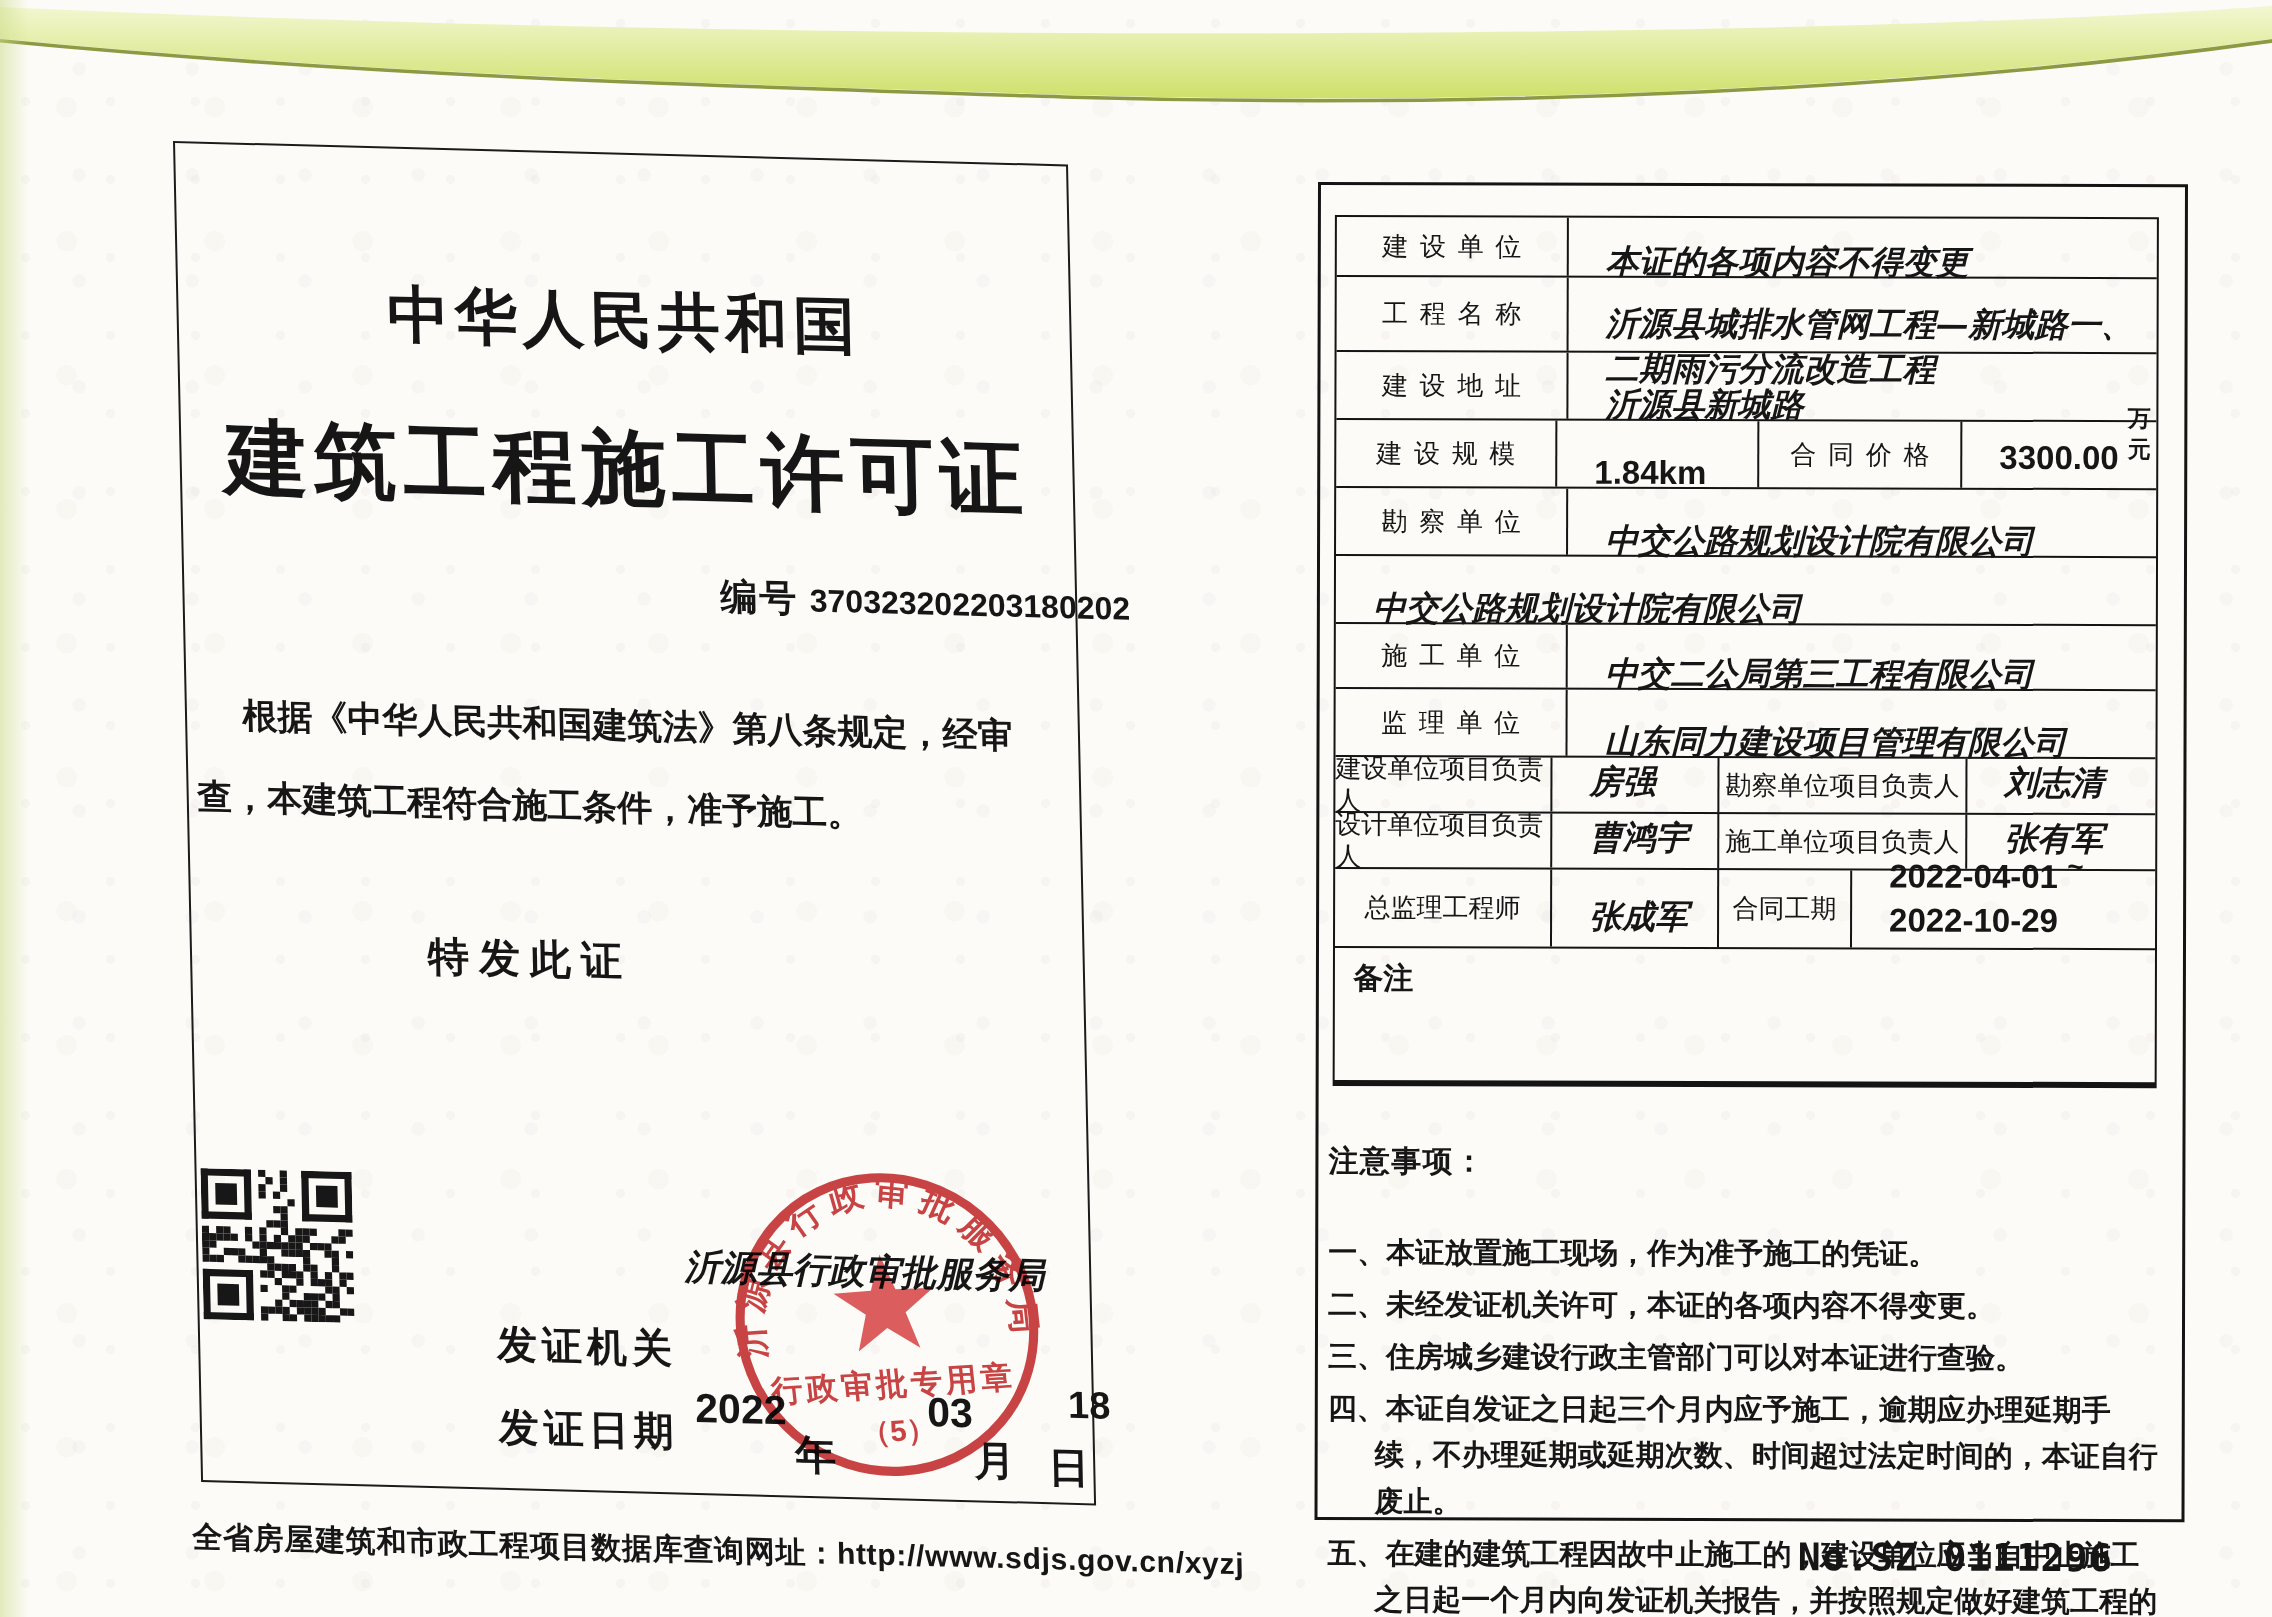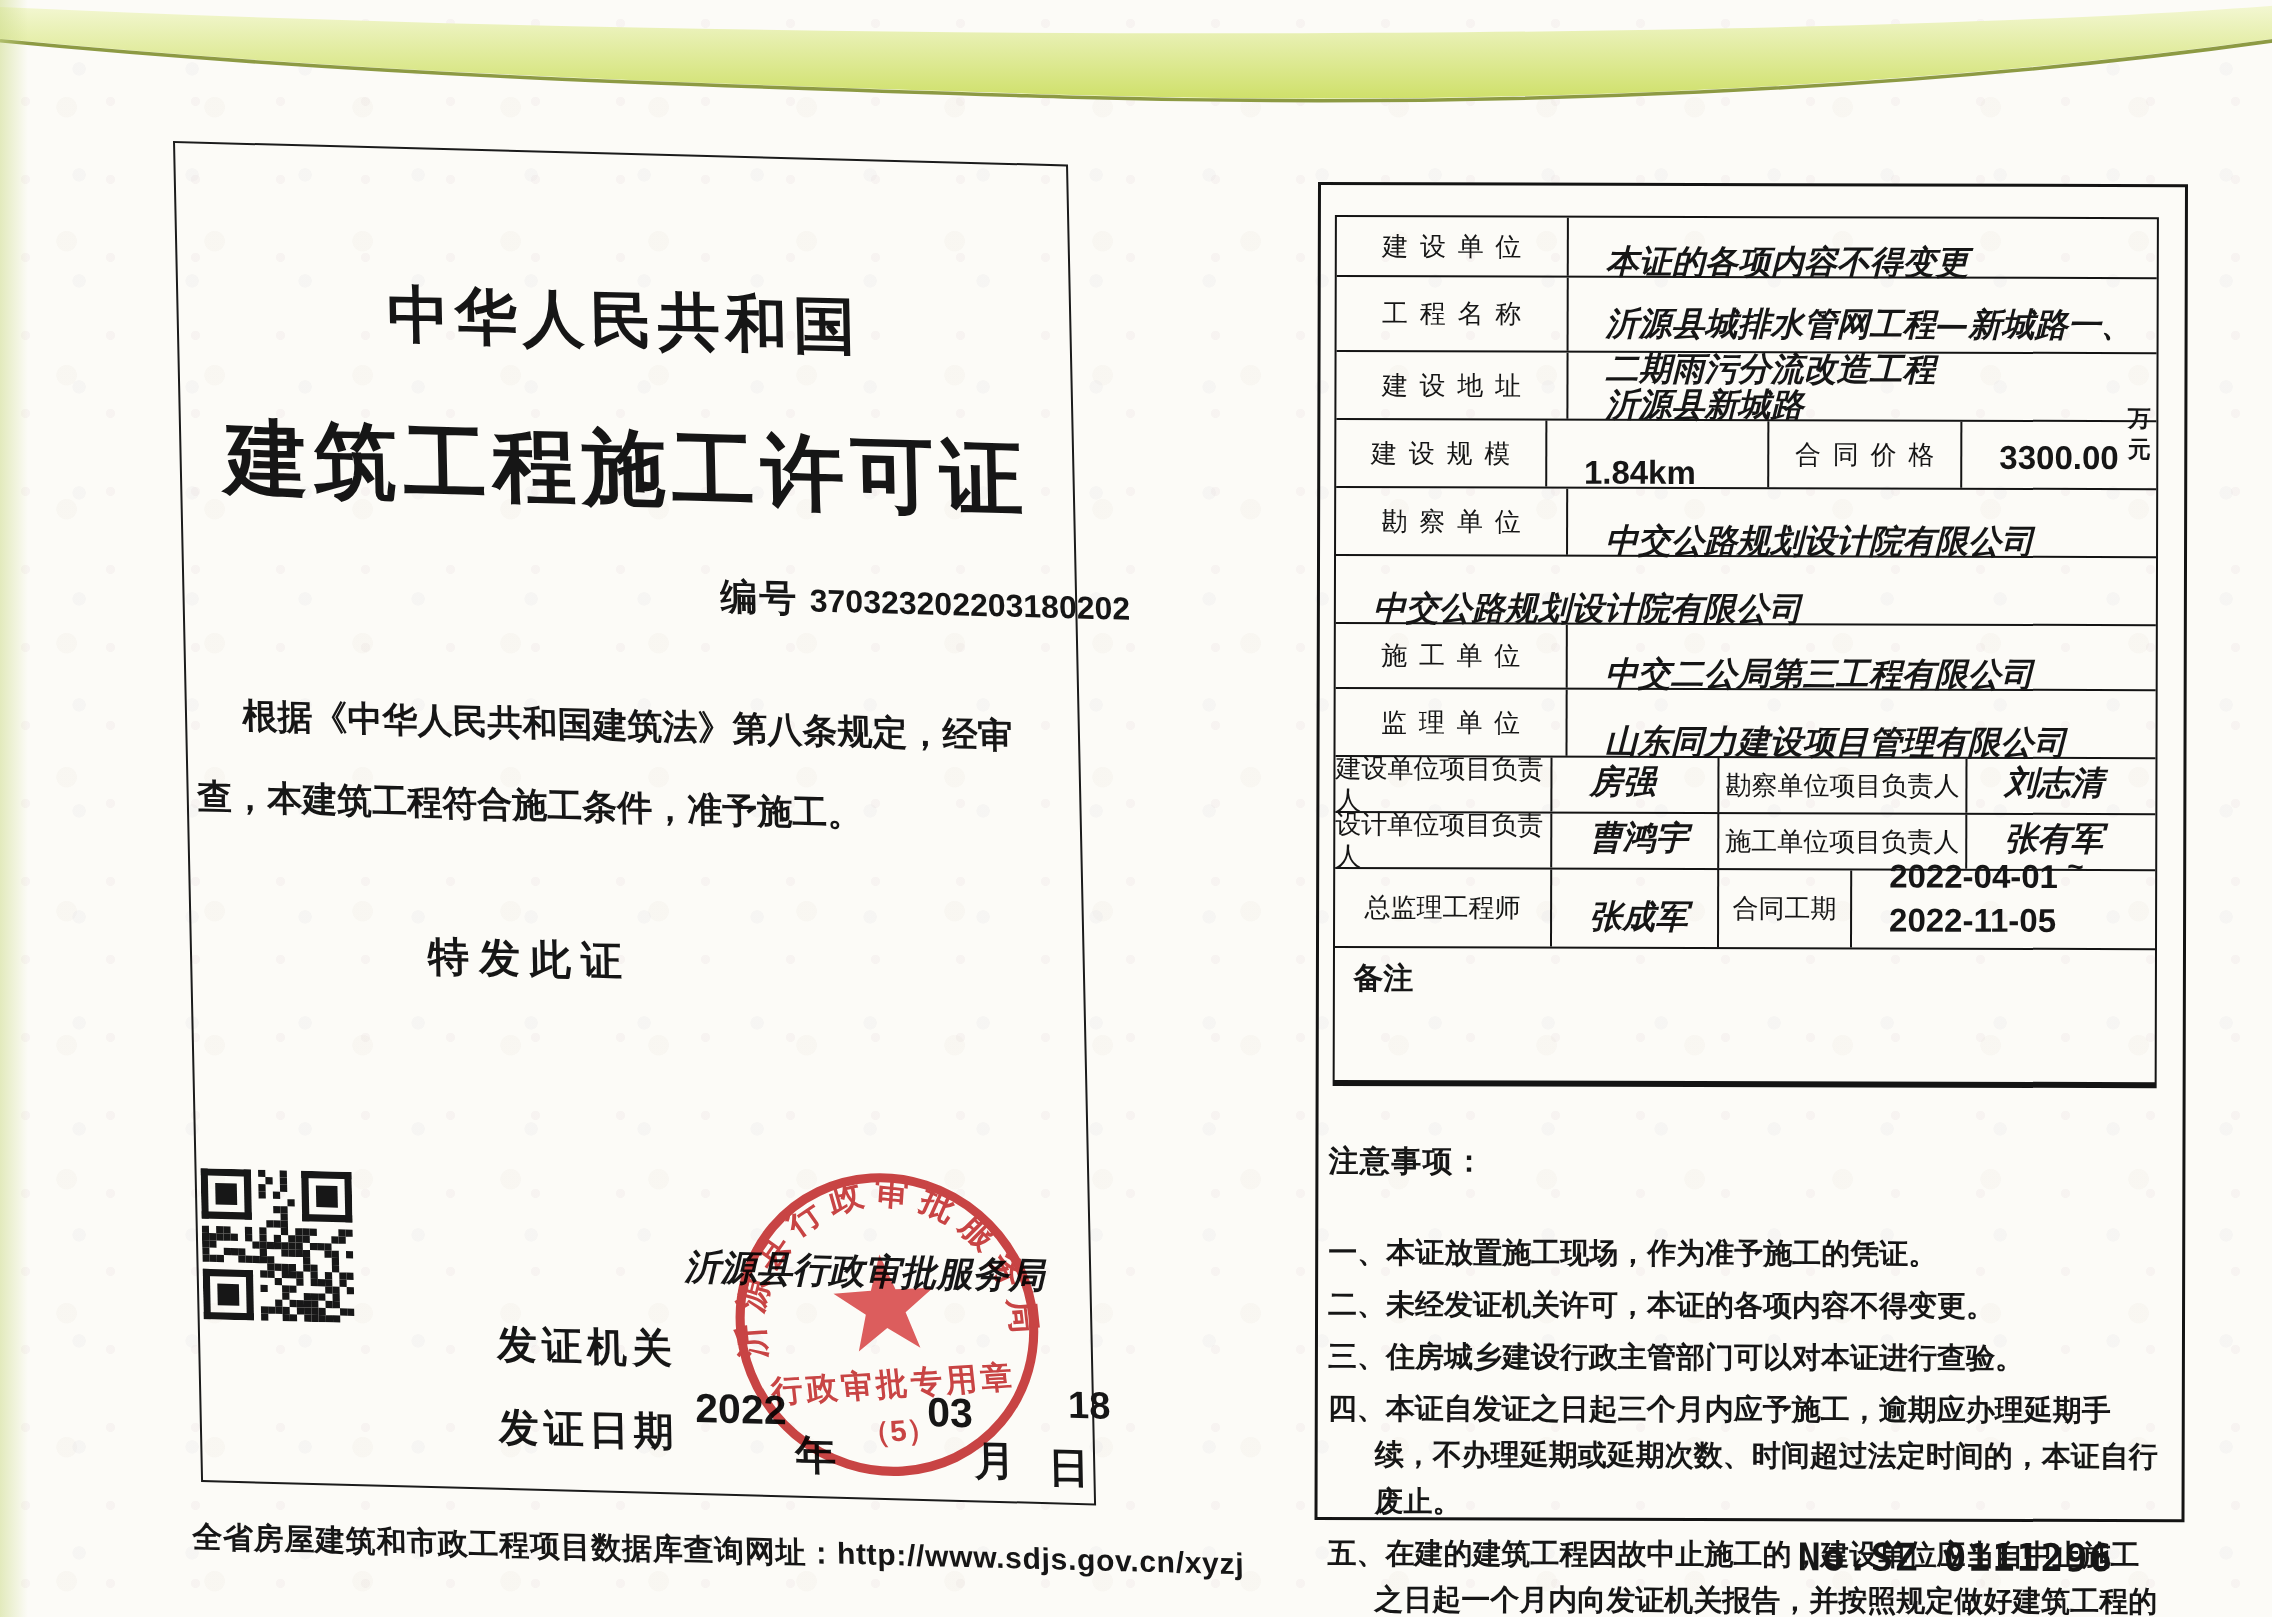--- a/index.html
+++ b/index.html
@@ -113,21 +113,21 @@
     align-items:center; justify-content:center;
     font-size:26px; font-weight:400; text-align:left; line-height:1.25;
   }
   .cell.lab.sp { letter-spacing:0.45em; text-indent:0.45em; }
   .cell.val {
     flex:1; align-items:flex-end; padding:0 5.6px 7px 37px;
     font-size:33px; font-weight:800; font-style:italic;
     font-family:"DejaVu Serif", serif; line-height:1.35;
   }
   .cell.num { font-style:normal; font-family:"Liberation Sans",sans-serif; font-weight:900; }
-  .w326{width:230px;} .w281{width:222px;} .w302{width:213px;}
+  .w326{width:230px;} .w281{width:202px;} .w302{width:213px;}
   .w305{width:215px;} .w237{width:167px;} .w351{width:248px;} .w188{width:133px;}
   .spill { position:relative; top:24px; z-index:2; }
   .drop  { position:relative; top:15.5px; z-index:2; }
   .price-val { align-items:flex-end; padding-left:27px; }
   .price-unit { font-size:23px; font-style:normal; font-weight:800; position:relative; top:-15.5px; margin-left:9px; font-family:"Liberation Sans",sans-serif;}
   .period { padding:4.2px 2.8px 0 12.7px; font-size:31px; line-height:1.45; align-items:flex-start; }
   .period .tilde { font-size:28px; vertical-align:super; }
   .remark-cell { padding:10px 0 0 18.4px; font-size:30px; font-weight:800; align-items:flex-start; }
   .names { padding-left:25.4px; padding-bottom:10px;text-align:right; }
 
@@ -441,21 +441,21 @@
         <div class="trow" style="height:79px">
           <div class="cell lab w305">总监理工程师</div>
           <div class="cell val names w237" style="flex:none">
               <span>张成军</span>
             </div>
           <div class="cell lab w188">合同工期</div>
           <div class="cell val num period">
             <span class="spill" style="top:2.8px">
               <span>2022-04-01</span>
               <span class="tilde">~</span><br>
-              <span>2022-11-05</span>
+              <span>2022-10-29</span>
             </span>
           </div>
         </div>
 
         <div class="trow" style="height:134px">
           <div class="cell remark-cell" style="flex:1">
             <span>备注</span>
           </div>
         </div>
       </div>

